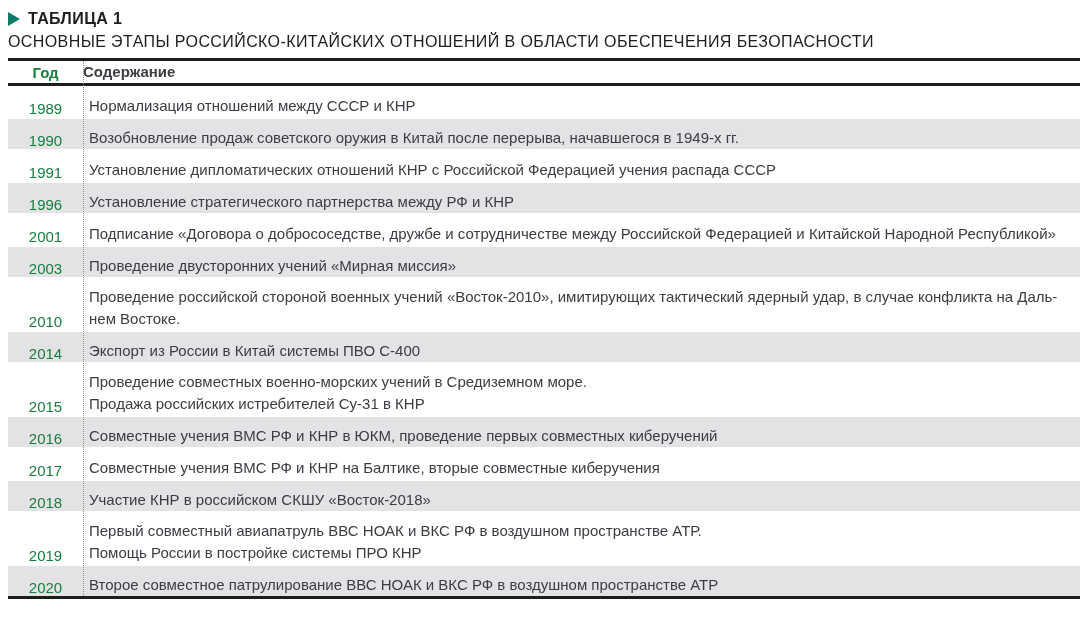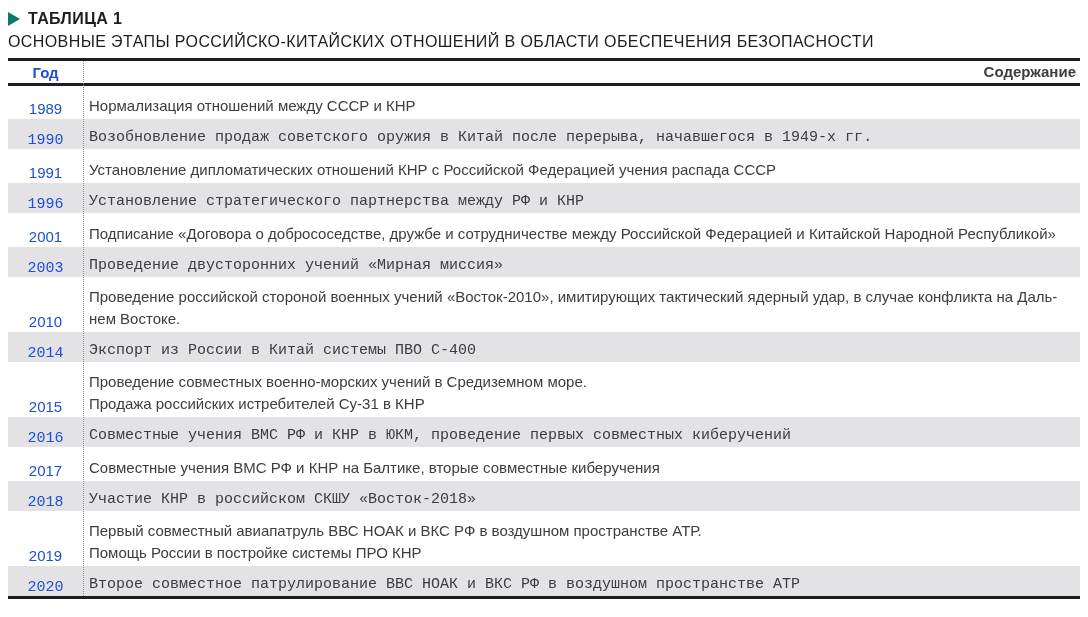--- a/index.html
+++ b/index.html
@@ -42,29 +42,29 @@
   .col-divider {
     position: absolute; left: 75px; top: 0; bottom: 0; width: 0;
     border-left: 1px dotted #8f8f8f; z-index: 2;
   }
   .thead-row {
     display: flex; align-items: center; height: 25px;
     border-bottom: 3px solid #1d1d1b;
     font-weight: bold; font-size: 15px; color: #1d1d1b;
   }
   .thead-row .cell-year { text-align: center; }
-  .thead-row .cell-content { text-align: right; padding-left: 0; }
+  .thead-row .cell-content { text-align: left; padding-left: 0; }
 
   .rows { display: flex; flex-direction: column; row-gap: 2px; padding-top: 1px; }
   .row { display: flex; align-items: flex-end; min-height: 30px; background: #ffffff; }
-  .row.alt { background: #e3e3e5; font-family: Liberation Mono, monospace; }
+  .row.alt { background: #e3e3e5; }
   .row.tall { min-height: 51px; }
   .cell-year {
     width: 75px; flex: 0 0 75px; text-align: center;
-    font-size: 15px; color: #1d4ed8;
+    font-size: 15px; color: #15803d;
   }
   .cell-content {
     flex: 1; padding-left: 6px; padding-right: 4px;
     font-size: 15px; line-height: 22px; color: #3c3c42;
     white-space: pre-line;
   }
 </style>
 </head>
 <body>
 

